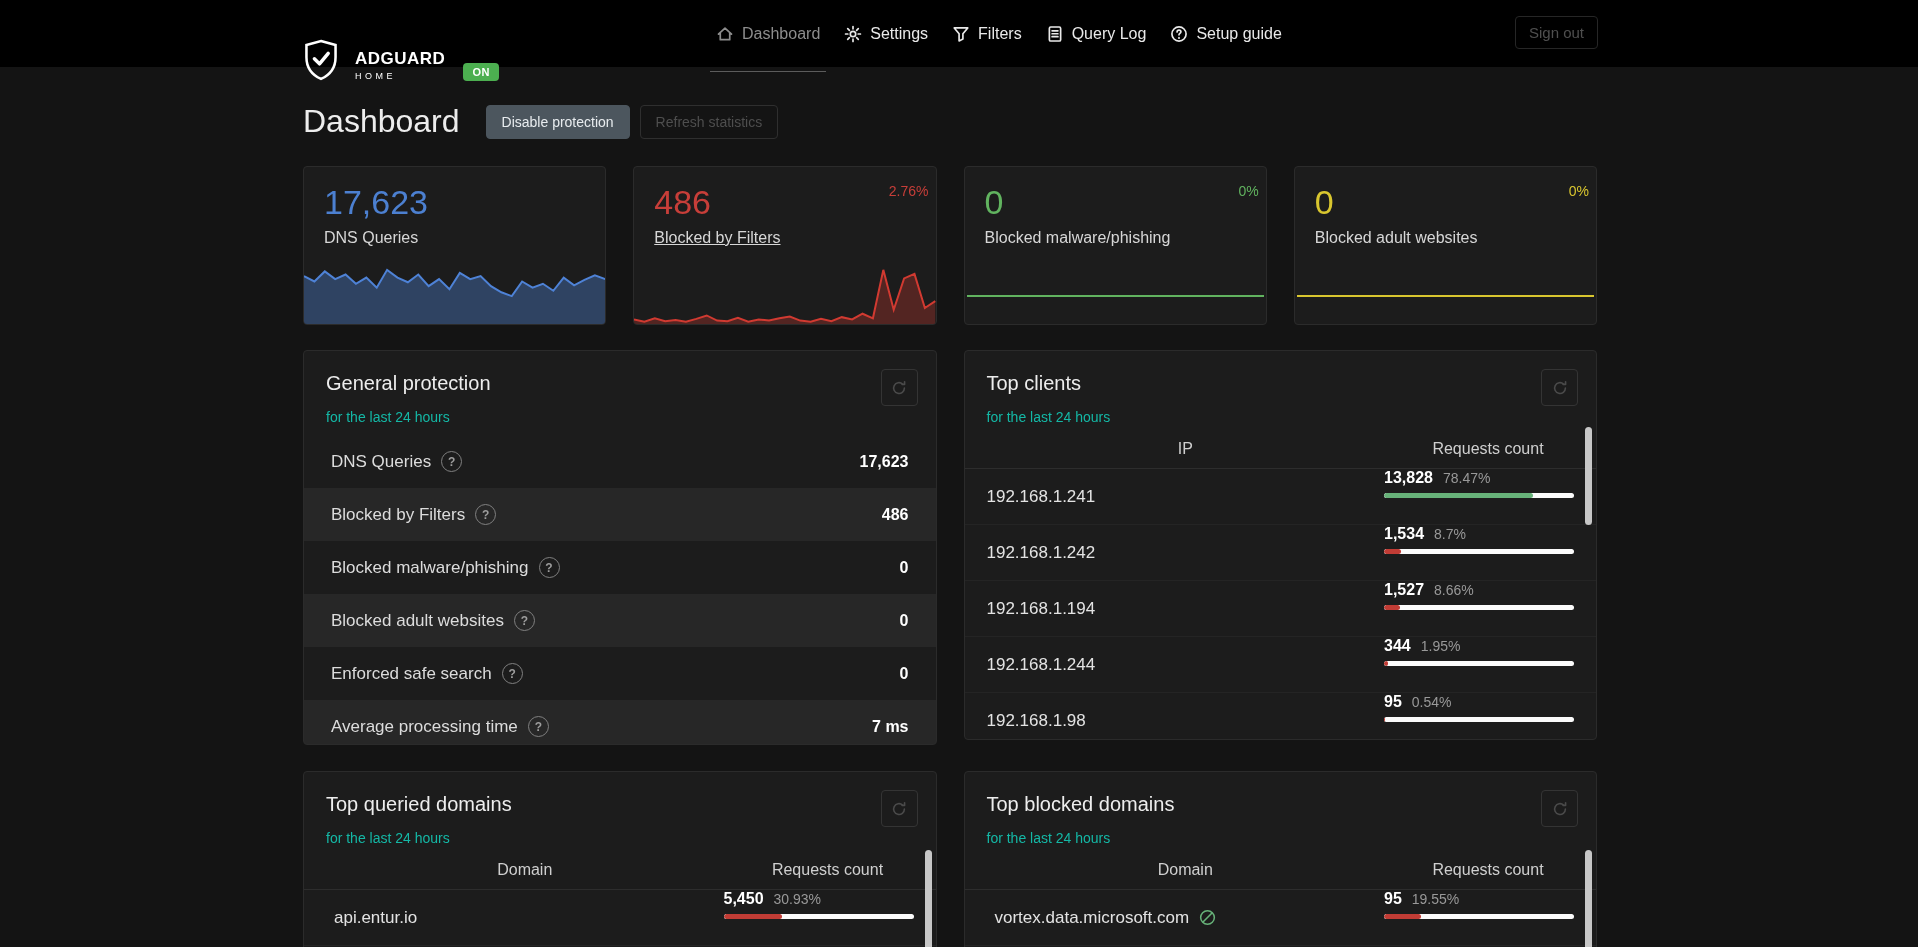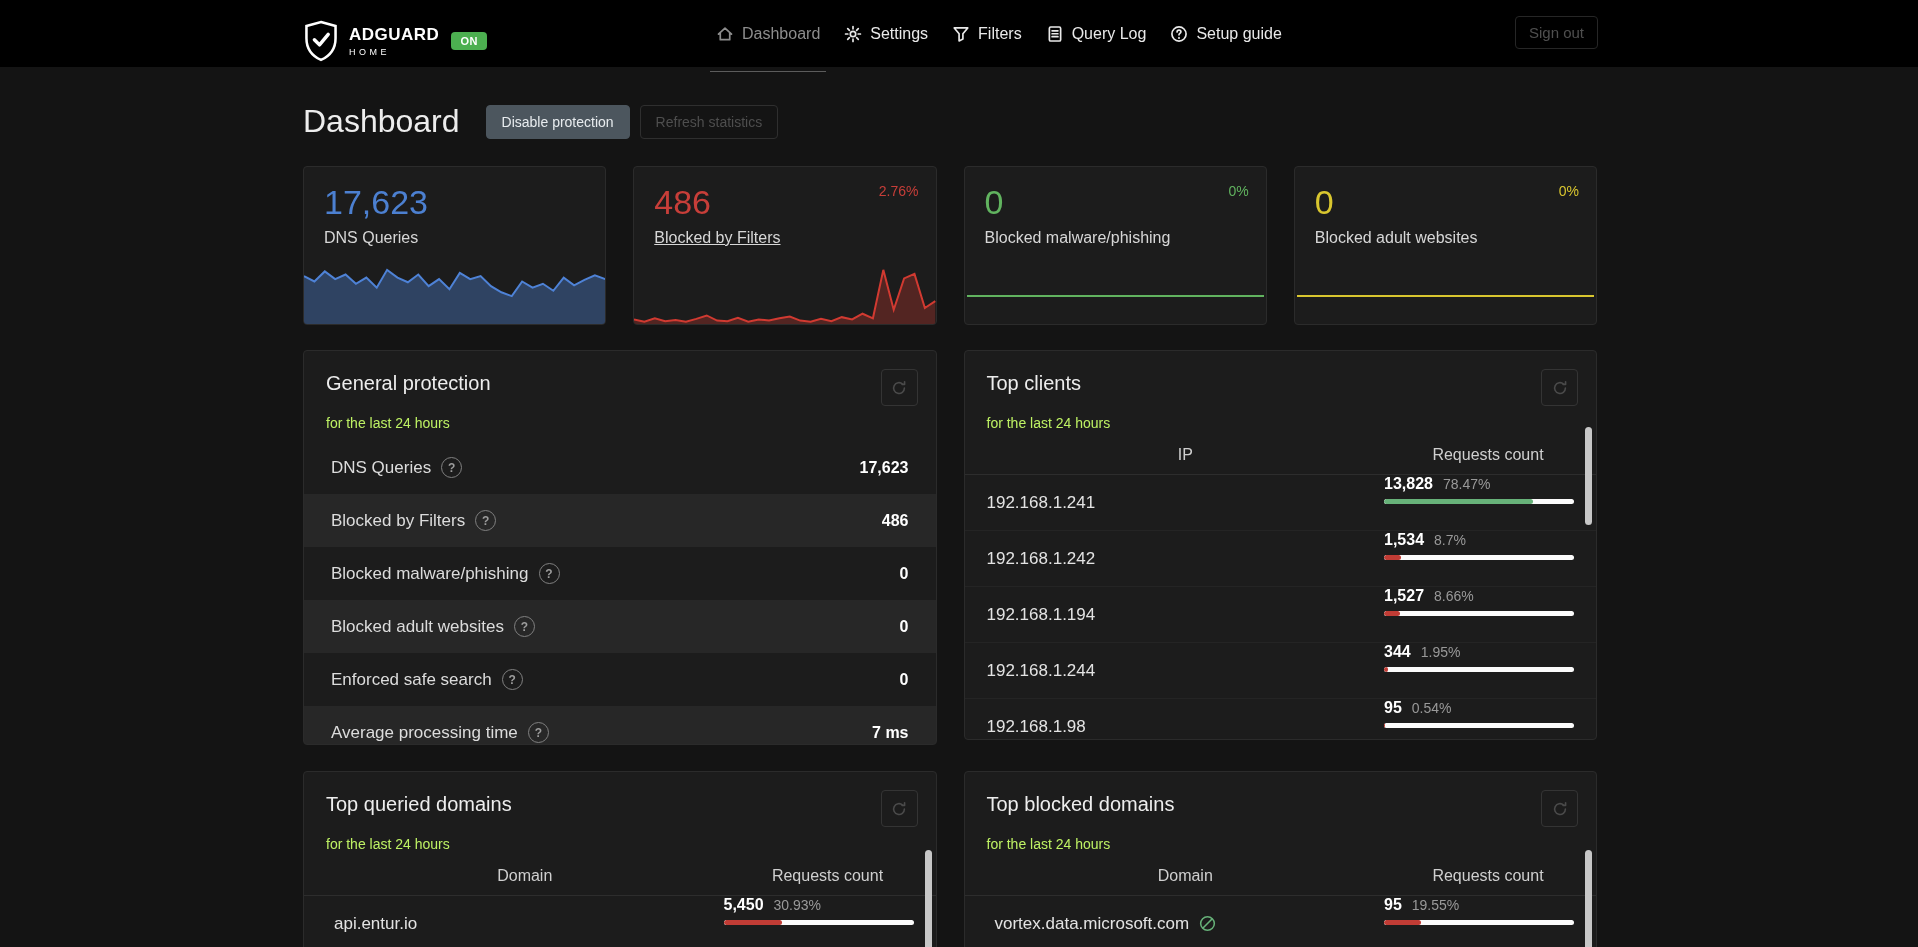--- a/index.html
+++ b/index.html
@@ -2,21 +2,21 @@
 <html><head>
 <meta charset="utf-8">
 <style>
   * { box-sizing:border-box; margin:0; padding:0; }
   html,body { width:1918px; height:947px; }
   body { background:#141414; font-family:"Liberation Sans","DejaVu Sans",sans-serif; overflow:hidden; color:#e0e0e0; }
   button, a { font-family:inherit; }
 
   
   .navbar { position:relative; height:67px; background:#000; }
-  .brand { position:absolute; left:303px; top:0; height:81px; display:flex; align-items:center; }
+  .brand { position:absolute; left:303px; top:0; height:81px; display:flex; align-items:flex-end;gap:6px; }
   .shield { width:36px; height:42px; }
   .brand-text { margin-left:10px; color:#fff; }
   .brand-name { font-size:17px; font-weight:700; letter-spacing:.5px; }
   .brand-home { font-size:9px; letter-spacing:3.5px; margin-top:2px; }
   .badge-on { margin-left:12px; color:#fff; font-size:11px; font-weight:700; padding:3px 9px; border-radius:4px; letter-spacing:.5px; }
   .nav-menu { position:absolute; left:716px; top:0; height:67px; display:flex; align-items:center; gap:24px; }
   .nav-item { position:relative; display:flex; align-items:center; gap:8px; color:#e9e9e9; font-size:16px; cursor:pointer; text-decoration:none; }
   .nav-item svg { width:18px; height:18px; stroke:currentColor; fill:none; stroke-width:1.5; }
   .nav-item.active { color:#8d8d8d; }
   .nav-item.active::after { content:""; position:absolute; left:-6px; right:-6px; top:46px; height:1px; background:#5c5c5c; }
@@ -29,34 +29,34 @@
   .btn { font-size:14px; border-radius:4px; padding:8px 15px; cursor:pointer; }
   .btn-primary { margin-left:26px; background:#4c565e; border:1px solid #4c565e; color:#e8ecef; }
   .btn-ghost { margin-left:10px; background:transparent; border:1px solid #2f2f2f; color:#4e4e4e; }
 
   
   .stat-grid { display:grid; grid-template-columns:repeat(4,1fr); gap:27px; margin-top:26px; }
   .stat-card { position:relative; height:159px; background:#1c1c1c; border:1px solid #2b2b2b; border-radius:4px; overflow:hidden; }
   .stat-value { font-size:34px; margin:16px 0 0 20px; }
   .stat-label { font-size:16px; color:#d7d7d7; margin:7px 0 0 20px; display:inline-block; }
   a.stat-label { text-decoration:underline; cursor:pointer; }
-  .stat-pct { position:absolute; top:16px; right:17px; font-size:14px; }
+  .stat-pct { position:absolute; top:16px; right:7px; font-size:14px; }
   .spark { position:absolute; left:0; bottom:0; width:100%; height:58px; display:block; }
   .flat-line { position:absolute; left:2px; right:2px; bottom:27px; height:2px; }
 
   
   .mid-grid { display:grid; grid-template-columns:1fr 1fr; gap:27px; margin-top:25px; }
   .bottom-grid { display:grid; grid-template-columns:1fr 1fr; gap:27px; margin-top:26px; }
   .panel { position:relative; background:#1c1c1c; border:1px solid #2b2b2b; border-radius:4px; overflow:hidden; }
   .panel-stats { height:395px; }
   .panel-clients { height:390px; }
   .panel-bottom { height:240px; }
   .panel-head { padding:21px 22px 0; }
   .panel-title { font-size:20px; font-weight:500; color:#ededed; }
-  .panel-sub { font-size:14px; color:#bef264; margin-top:20px; }
+  .panel-sub { font-size:14px; color:#14b8a6; margin-top:14px; }
   .refresh-btn { position:absolute; top:18px; right:18px; width:37px; height:37px; display:flex; align-items:center; justify-content:center; background:transparent; border:1px solid #343434; border-radius:4px; color:#4a4a4a; cursor:pointer; }
   .refresh-btn svg { width:16px; height:16px; stroke:currentColor; fill:none; stroke-width:1.6; }
 
   
   .stats-rows { margin-top:10px; }
   .stats-row { display:flex; align-items:center; justify-content:space-between; height:53px; padding:0 27px; }
   .stats-row:nth-child(even) { background:rgba(255,255,255,.05); }
   .stats-label { display:flex; align-items:center; gap:10px; font-size:17px; color:#dcdcdc; }
   .q-icon { width:21px; height:21px; border:1px solid #808080; border-radius:50%; color:#9d9d9d; font-size:12px; font-weight:700; display:flex; align-items:center; justify-content:center; cursor:pointer; }
   .stats-value { font-size:16px; font-weight:700; color:#fff; }

